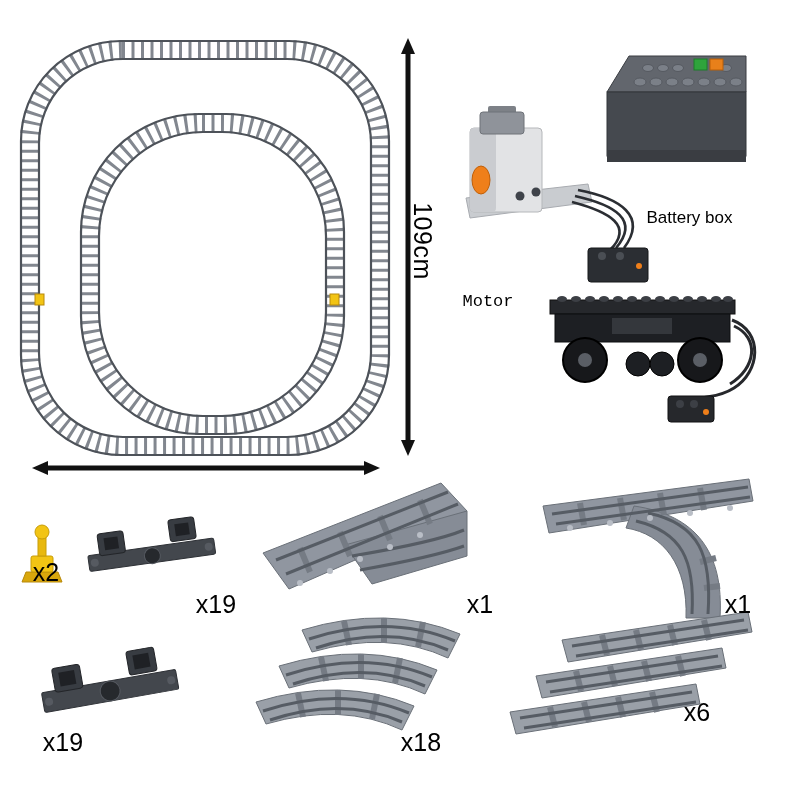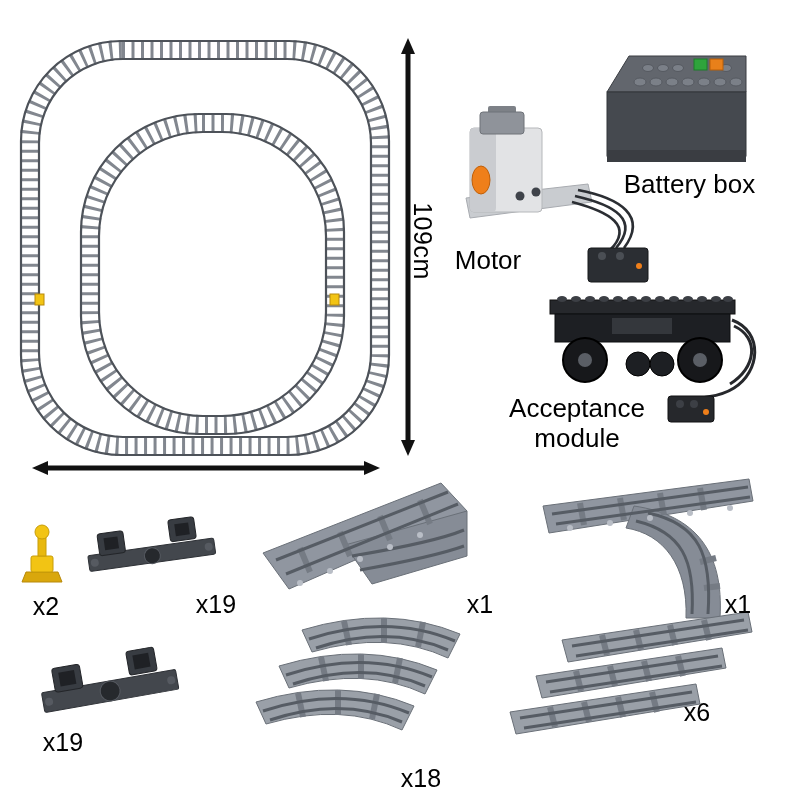--- a/index.html
+++ b/index.html
@@ -1,20 +1,20 @@
 <!DOCTYPE html>
 <html><head>
 <meta charset="utf-8">
 <style>
   html,body{margin:0;padding:0;background:#fff;}
   .canvas{position:relative;width:800px;height:800px;background:#ffffff;overflow:hidden;
           font-family:"Liberation Sans", sans-serif;}
   .lbl{position:absolute;color:#000;text-align:center;line-height:1.15;}
   .dim{font-size:25px;letter-spacing:0.5px;}
-  .comp{font-size:26px;}
+  .comp{font-size:17px;margin-top:38px;}
   .qty{font-size:25px;}
   .rot{transform:rotate(90deg);}
   svg{position:absolute;left:0;top:0;}
 </style>
 </head>
 <body>
 
 <div class="canvas">
 
 <svg width="800" height="800" viewBox="0 0 800 800">
@@ -246,31 +246,30 @@
     <use href="#sband" transform="translate(-52,72)"></use>
   </g>
 
 </svg>
 
 <div class="lbl dim rot" style="left:379px;top:228px;width:90px;height:26px;">109cm</div>
 
 
 <div class="lbl comp" style="left:617px;top:170px;width:145px;">Battery box</div>
 
-<div class="lbl comp" style="left:446px;top:246px;width:84px;">Motor</div>
-
-<div class="lbl comp" style="left:492px;top:394px;width:170px;">Acceptance module</div>
-
-<div class="lbl qty" style="left:24px;top:592px;width:44px;">x2</div>
+<div class="lbl comp" style="left:446px;top:254px;width:84px;font-family:Liberation Mono, monospace;">Motor</div>
+
+
+<div class="lbl qty" style="left:24px;top:558px;width:44px;">x2</div>
 
 <div class="lbl qty" style="left:188px;top:590px;width:56px;">x19</div>
 
 <div class="lbl qty" style="left:458px;top:590px;width:44px;">x1</div>
 
 <div class="lbl qty" style="left:716px;top:590px;width:44px;">x1</div>
 
 <div class="lbl qty" style="left:35px;top:728px;width:56px;">x19</div>
 
-<div class="lbl qty" style="left:392px;top:728px;width:58px;margin-top:36px;">x18</div>
+<div class="lbl qty" style="left:392px;top:728px;width:58px;">x18</div>
 
 <div class="lbl qty" style="left:672px;top:698px;width:50px;">x6</div>
 
 </div>
 
 </body></html>

